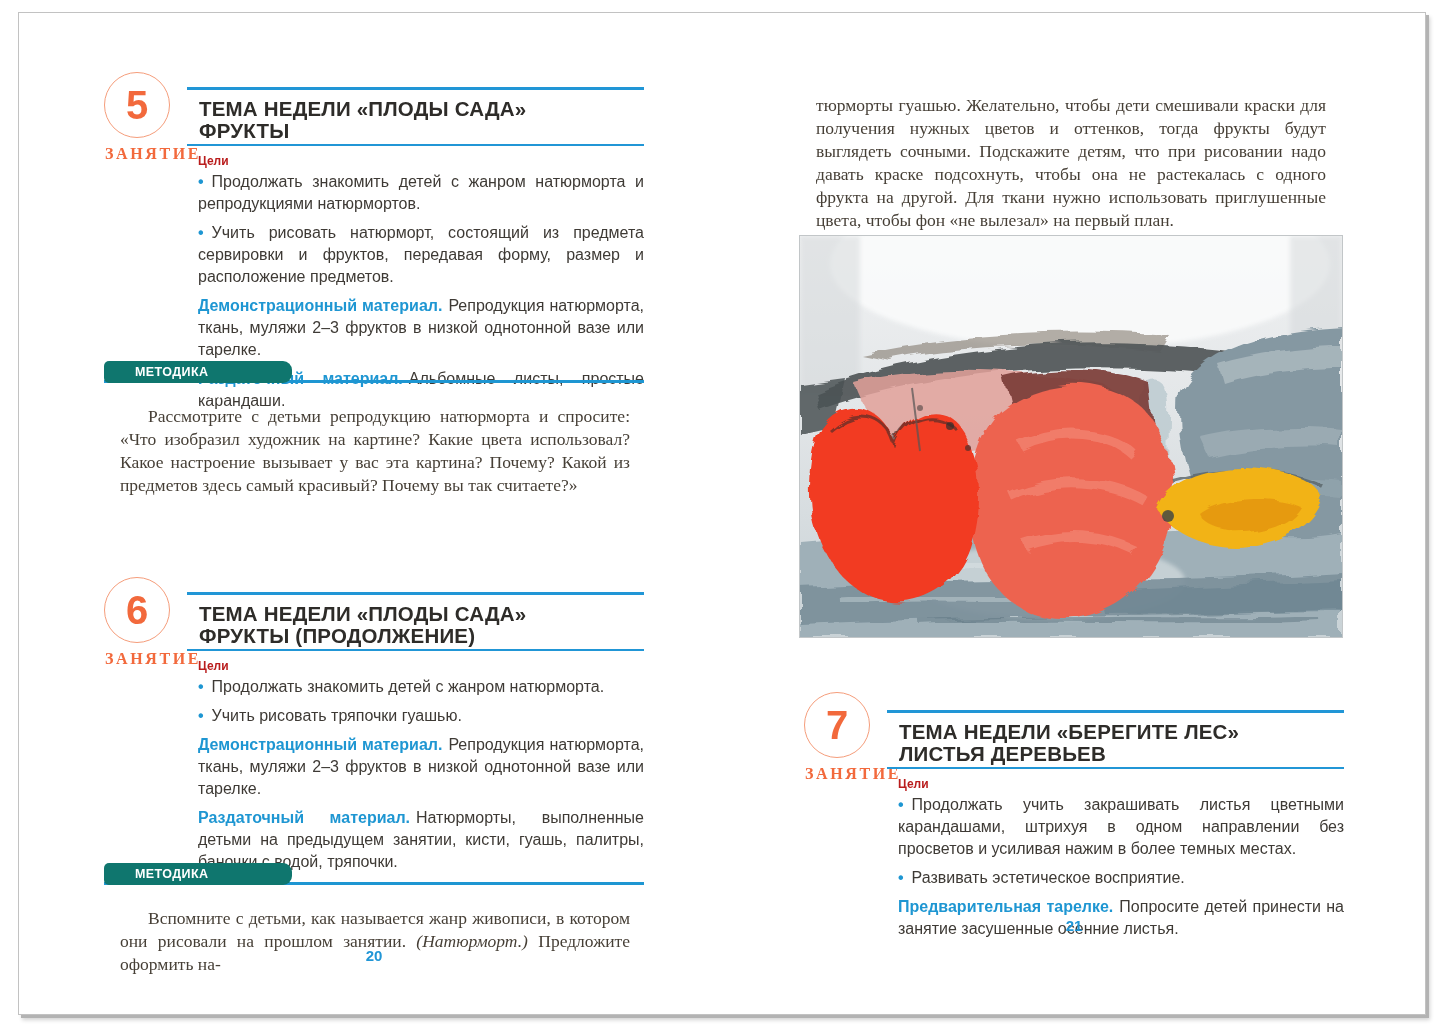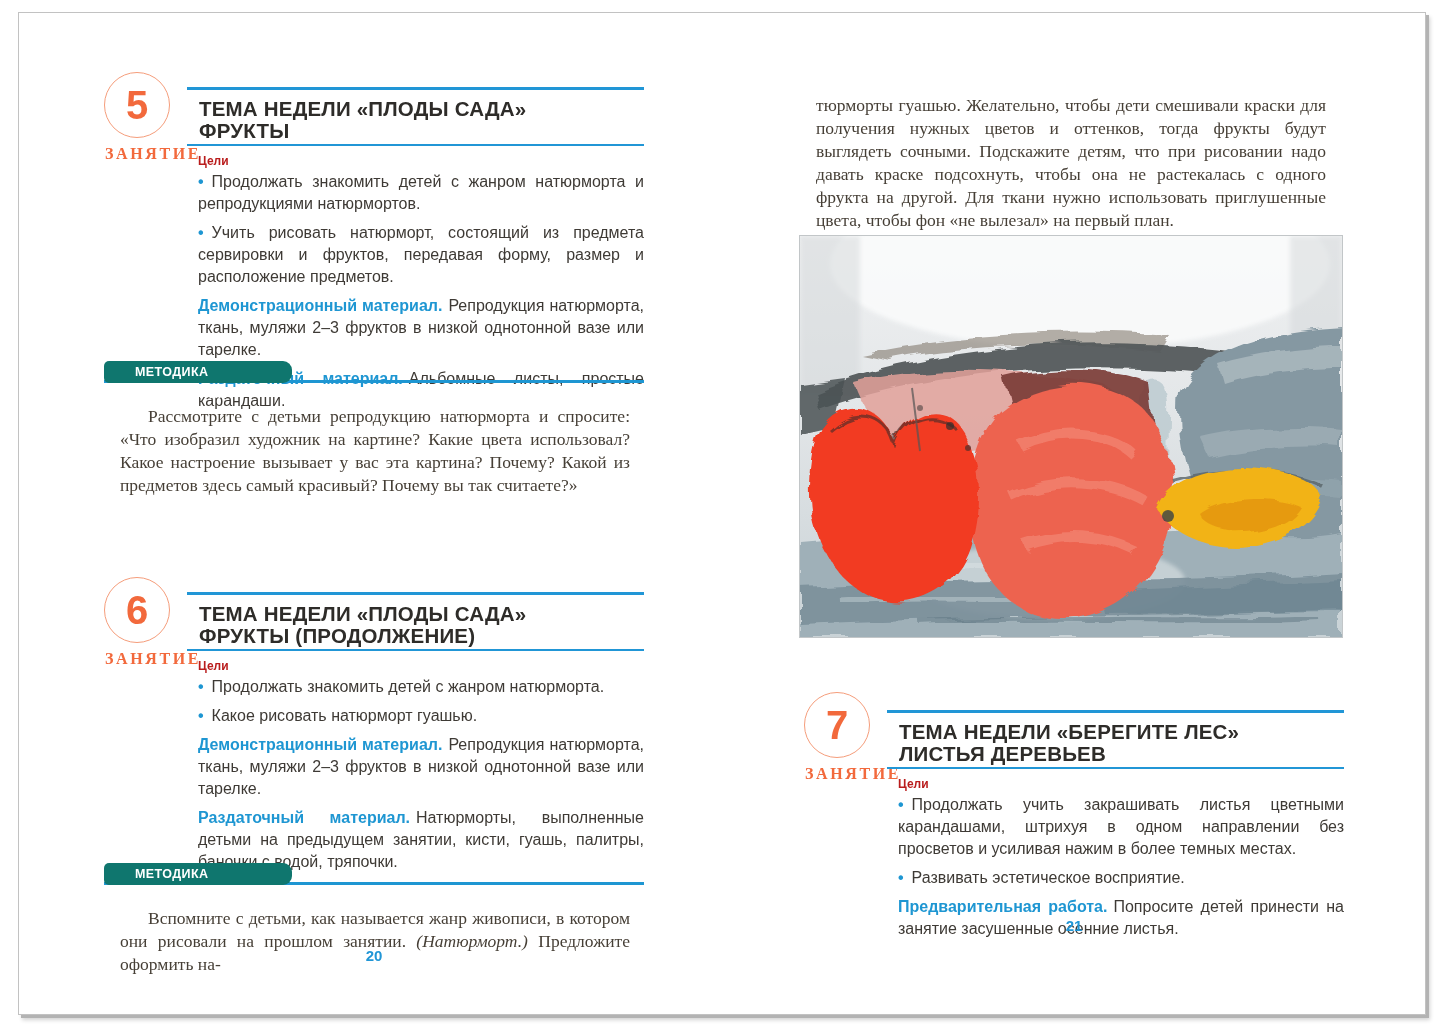--- a/index.html
+++ b/index.html
@@ -89,21 +89,21 @@
     <div class="titles">
       <div class="lesson-title">ТЕМА НЕДЕЛИ «ПЛОДЫ САДА»</div>
       <div class="lesson-title">ФРУКТЫ (ПРОДОЛЖЕНИЕ)</div>
     </div>
     <div class="rule"></div>
   </div>
 
   <div class="abs col" style="left:179px;top:646px;">
     <p class="goals-label">Цели</p>
     <p class="body-p"><span class="dot">•</span><span>Продолжать знакомить детей с жанром натюрморта.</span></p>
-    <p class="body-p"><span class="dot">•</span><span>Какое рисовать натюрморт гуашью.</span></p>
+    <p class="body-p"><span class="dot">•</span><span>Учить рисовать тряпочки гуашью.</span></p>
     <p class="body-p"><span class="lead">Демонстрационный материал.</span><span>Репродукция натюрморта, ткань, муляжи 2–3 фруктов в низкой однотонной вазе или тарелке.</span></p>
     <p class="body-p"><span class="lead">Раздаточный материал.</span><span>Натюрморты, выполненные детьми на предыдущем занятии, кисти, гуашь, палитры, баночки с водой, тряпочки.</span></p>
   </div>
 
   <div class="abs method" style="left:85px;top:850px;">
     <div class="method-line"></div>
     <div class="method-badge"><span>МЕТОДИКА ПРОВЕДЕНИЯ</span></div>
   </div>
 
   <div class="abs serif" style="left:86px;top:879px;">
@@ -188,18 +188,18 @@
       <div class="lesson-title">ТЕМА НЕДЕЛИ «БЕРЕГИТЕ ЛЕС»</div>
       <div class="lesson-title">ЛИСТЬЯ ДЕРЕВЬЕВ</div>
     </div>
     <div class="rule"></div>
   </div>
 
   <div class="abs col" style="left:879px;top:764px;">
     <p class="goals-label">Цели</p>
     <p class="body-p"><span class="dot">•</span><span>Продолжать учить закрашивать листья цветными каранда­шами, штрихуя в одном направлении без просветов и усиливая нажим в более темных местах.</span></p>
     <p class="body-p"><span class="dot">•</span><span>Развивать эстетическое восприятие.</span></p>
-    <p class="body-p"><span class="lead">Предварительная работа.</span><span>Попросите детей принести на заня­тие засушенные осенние листья.</span></p>
+    <p class="body-p"><span class="lead">Предварительная тарелке.</span><span>Попросите детей принести на заня­тие засушенные осенние листья.</span></p>
   </div>
 
   <div class="abs page-no" style="left:1015px;top:904px;">21</div>
 
 </div>
 
 </body></html>

